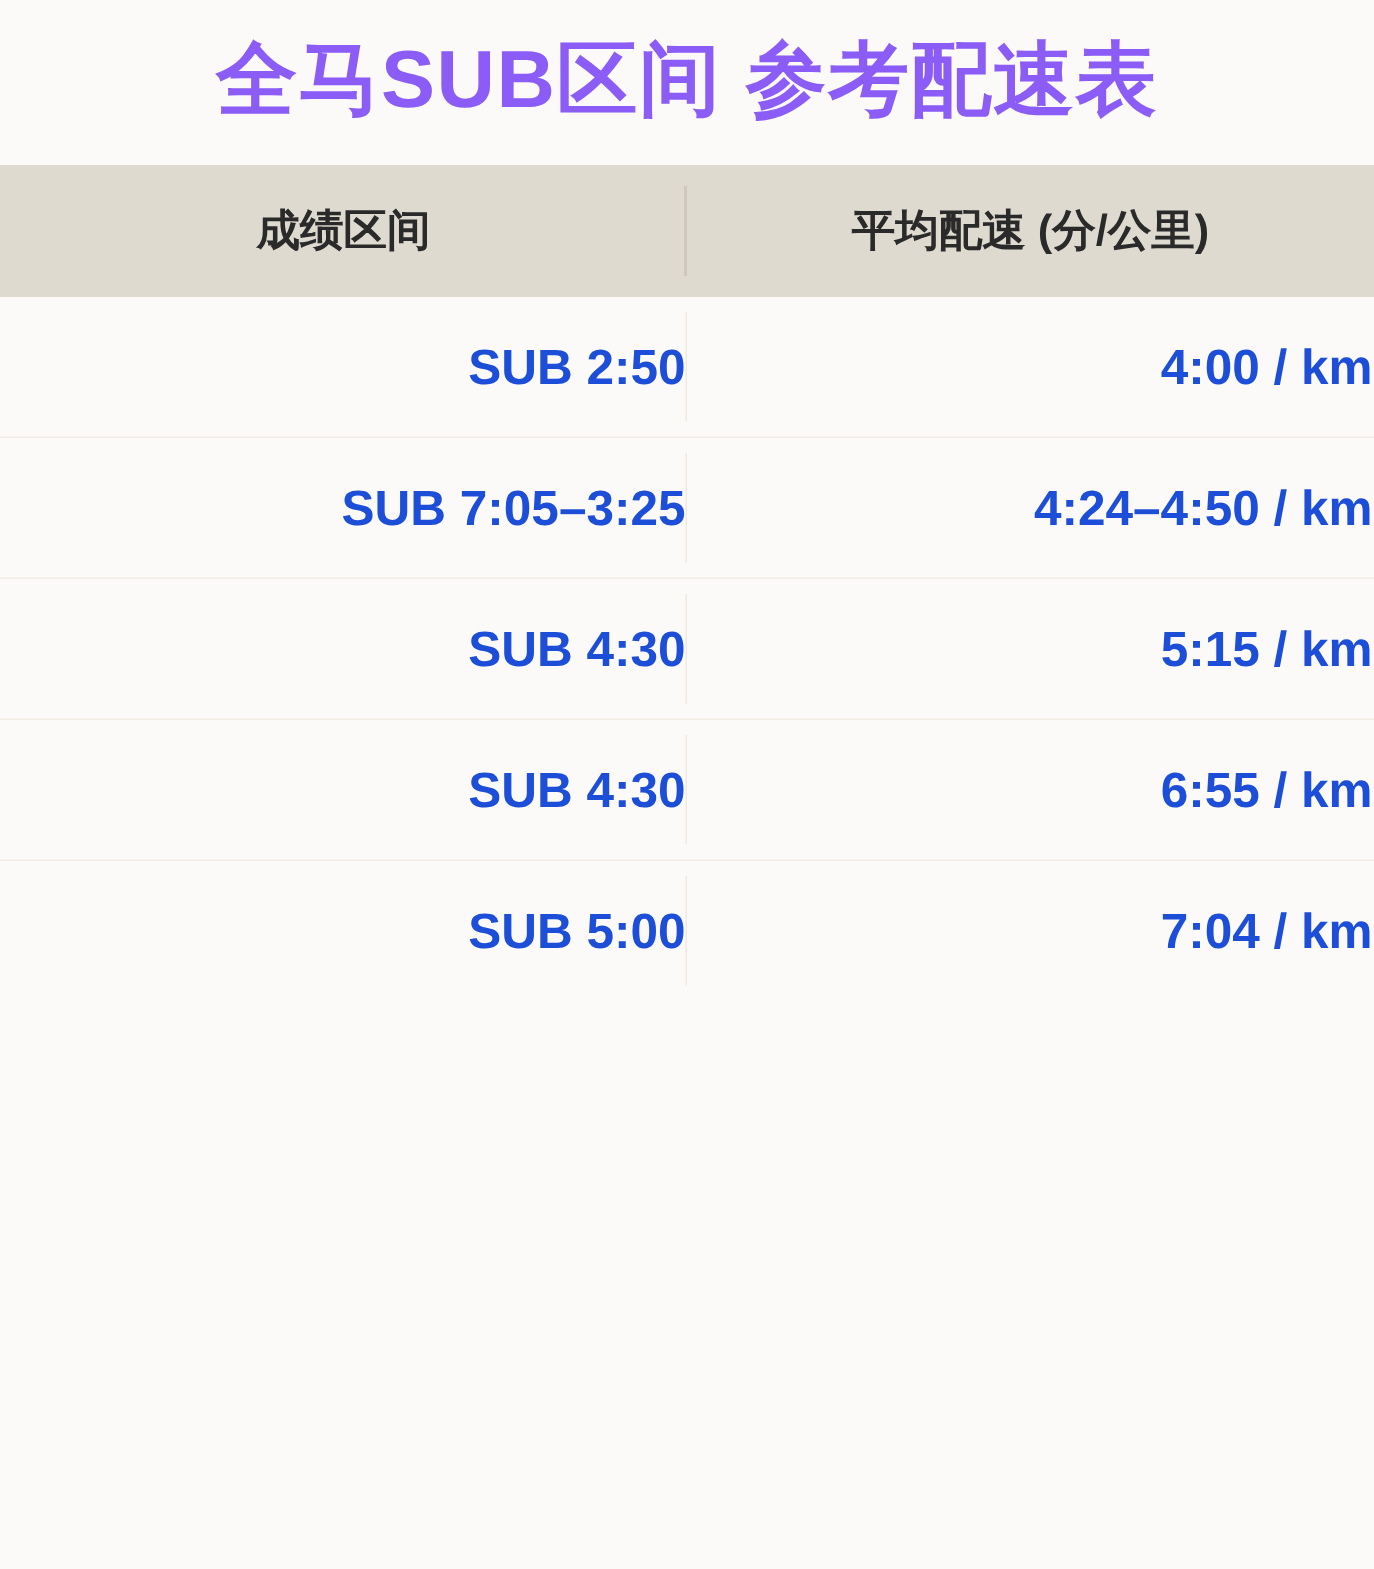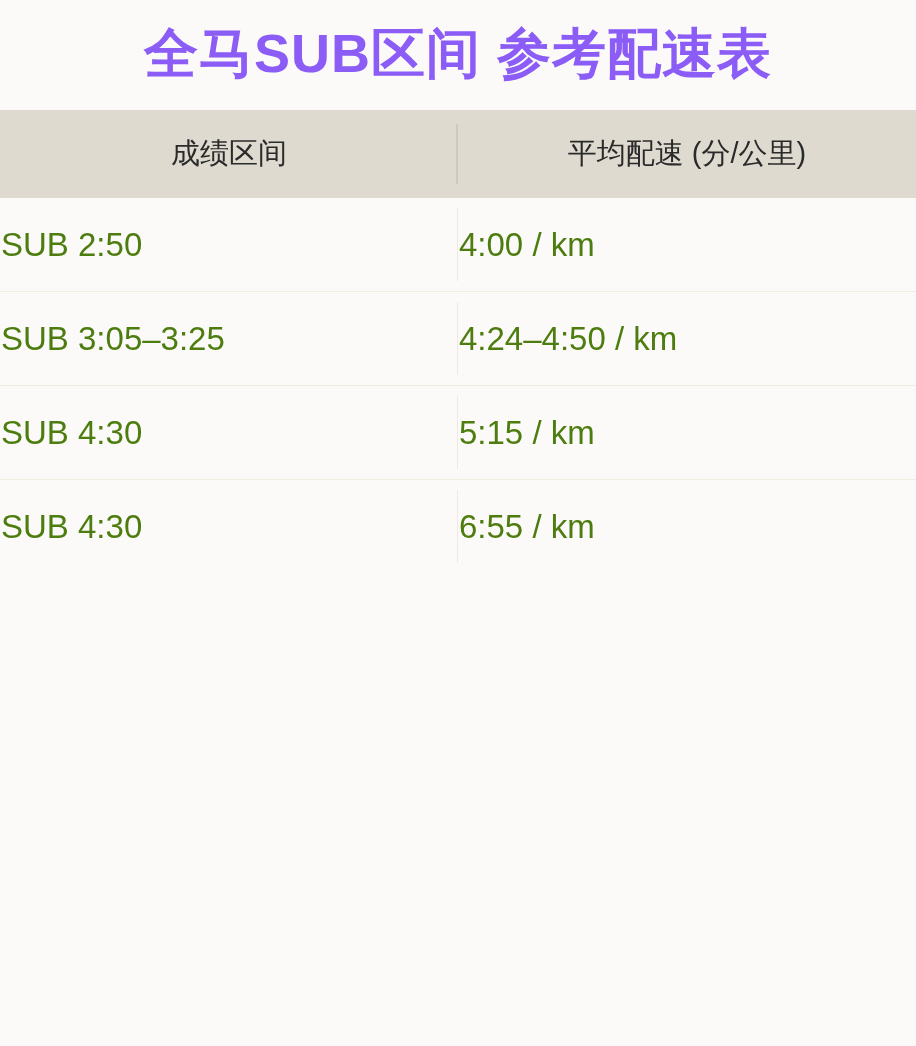--- a/index.html
+++ b/index.html
@@ -35,44 +35,44 @@
     margin-top: 26px;
     width: 100%;
     border-collapse: collapse;
     table-layout: fixed;
   }
   .table colgroup .c1 { width: 50%; }
   .table colgroup .c2 { width: 50%; }
   thead th {
     background: #dedacf;
     font-size: 29px;
-    font-weight: 400;
+    font-weight: 700;
     color: #2a2a2a;
     height: 86px;
     vertical-align: middle;
     text-align: center;
     border: none;
     position: relative;
   }
   thead th.left-col::after {
     content: "";
     position: absolute;
     right: 0;
     top: 14px;
     bottom: 14px;
     width: 2px;
     background: #cfc9bb;
   }
   tbody td {
     height: 91px;
     font-size: 33px;
-    font-weight: 400;
-    text-align: left;
+    font-weight: 700;
+    text-align: right;
     vertical-align: middle;
-    color: #4d7c0f;
+    color: #1d4ed8;
     border-bottom: 1px solid #f2ece3;
     position: relative;
   }
   tbody td.left-col::after {
     content: "";
     position: absolute;
     right: 0;
     top: 10px;
     bottom: 10px;
     width: 1px;
@@ -99,27 +99,31 @@
         <th class="left-col">成绩区间</th>
         <th>平均配速 (分/公里)</th>
       </tr>
     </thead>
     <tbody>
       <tr>
         <td class="left-col">SUB 2:50</td>
         <td>4:00 / km</td>
       </tr>
       <tr>
-        <td class="left-col">SUB 3:05–3:25</td>
+        <td class="left-col">SUB 7:05–3:25</td>
         <td>4:24–4:50 / km</td>
       </tr>
       <tr>
         <td class="left-col">SUB 4:30</td>
         <td>5:15 / km</td>
       </tr>
       <tr>
         <td class="left-col">SUB 4:30</td>
         <td>6:55 / km</td>
       </tr>
+      <tr>
+        <td class="left-col">SUB 5:00</td>
+        <td>7:04 / km</td>
+      </tr>
     </tbody>
   </table>
 
 </div>
 
 </body></html>

